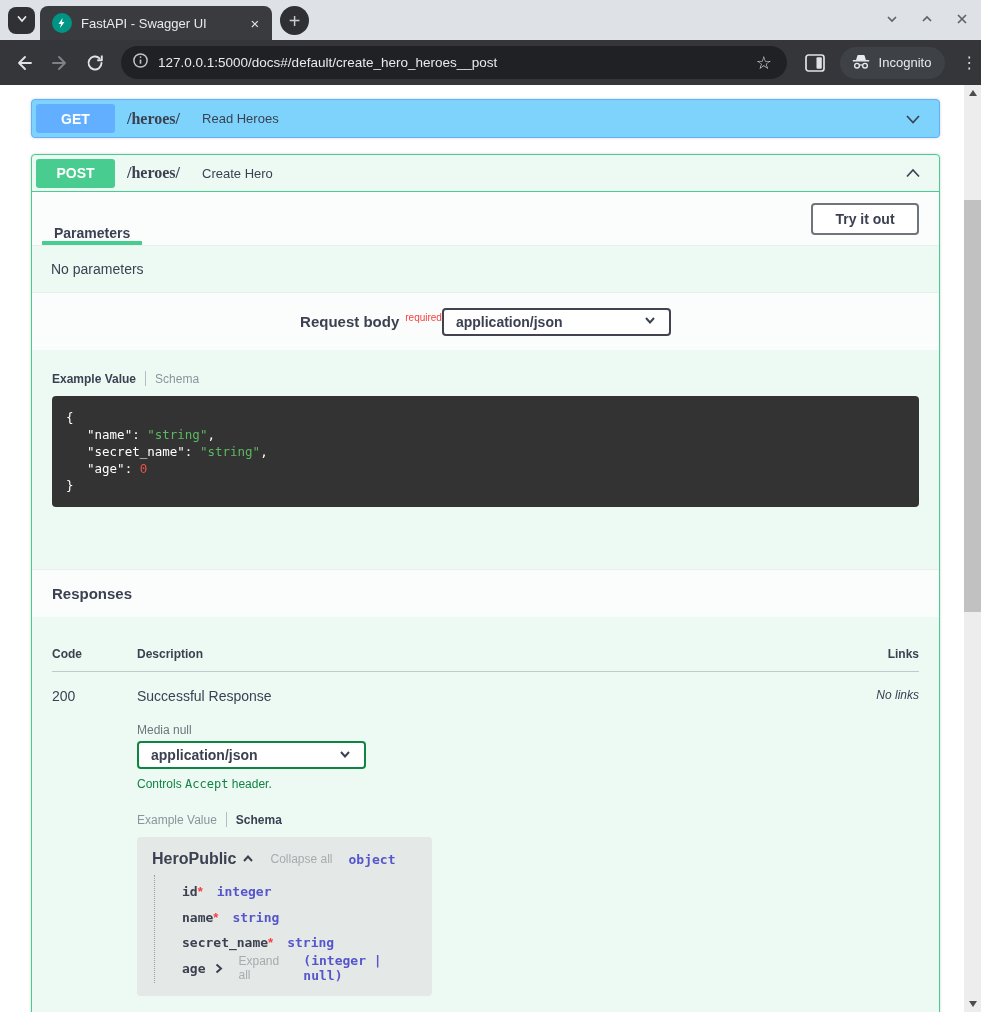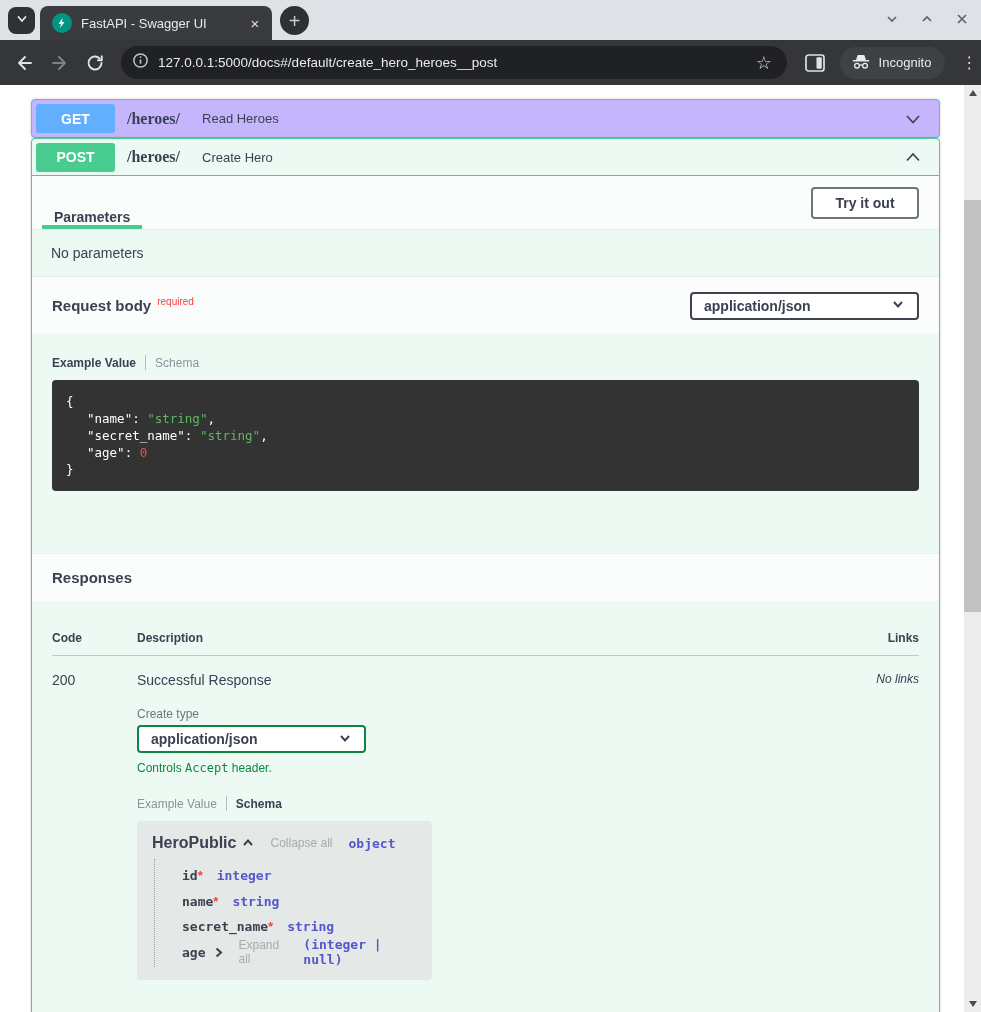--- a/index.html
+++ b/index.html
@@ -32,39 +32,39 @@
   .content { position:absolute; top:85px; left:0; width:964px; height:927px; background:#fff; overflow:hidden; padding:14px 24px 0 31px; }
   .scrollbar { position:absolute; top:85px; right:0; width:17px; height:927px; background:#ededee; }
   .sb-arrow { position:absolute; left:0; width:17px; height:16px; display:flex; align-items:center; justify-content:center; }
   .sb-up { top:0; } .sb-down { bottom:0; }
   .tri-up { width:0; height:0; border-left:4px solid transparent; border-right:4px solid transparent; border-bottom:6px solid #4d4d4d; }
   .tri-down { width:0; height:0; border-left:4px solid transparent; border-right:4px solid transparent; border-top:6px solid #4d4d4d; }
   .sb-thumb { position:absolute; left:0; top:115px; width:17px; height:412px; background:#c1c1c1; }
 
   
   .opblock { border:1px solid; border-radius:4px; box-shadow:0 0 3px rgba(0,0,0,.18); }
-  .opblock.get { border-color:#61affe; background:#c4b5fd; }
+  .opblock.get { border-color:#61affe; background:#7dd3fc; margin-bottom:16px; }
   .opblock.post { border-color:#49cc90; background:#edfaf4; height:900px; }
   .op-summary { display:flex; align-items:center; padding:4px 14px 4px 4px; height:37px; }
   .post .op-summary { border-bottom:1px solid #49cc90; }
   .method-badge { width:79px; height:29px; border-radius:3px; color:#fff; font-weight:bold; font-size:14px; display:flex; align-items:center; justify-content:center; flex:none; }
   .get .method-badge { background:#61affe; }
   .post .method-badge { background:#49cc90; }
   .op-path { font-family:Liberation Serif, serif; font-weight:bold; font-size:16px; color:#3b4151; margin-left:12px; }
   .op-summary-text { font-size:13px; color:#3b4151; margin-left:22px; flex:1; }
   .op-chevron { width:24px; height:24px; display:flex; align-items:center; justify-content:center; }
 
   .sec-header { background:#fbfdfc; display:flex; align-items:center; }
   .params-header { height:54px; padding:0 20px 0 10px; border-bottom:1px solid rgba(59,65,81,.08); }
   .param-tab { height:100%; display:flex; align-items:flex-end; border-bottom:4px solid #49cc90; padding:0 12px; }
   .param-tab-label { font-size:14px; font-weight:bold; color:#3b4151; }
   .tryout-btn { margin-left:auto; width:108px; height:32px; background:#fff; border:2px solid #70757b; border-radius:4px; font-size:14px; font-weight:600; color:#3b4151; display:flex; align-items:center; justify-content:center; }
   .no-params { height:46px; display:flex; align-items:center; padding-left:19px; font-size:14px; color:#3b4151; }
 
-  .reqbody-header { height:58px; padding:0 20px; justify-content:space-between; border-top:1px solid rgba(59,65,81,.08); }
+  .reqbody-header { height:58px; padding:0 20px; justify-content:center; border-top:1px solid rgba(59,65,81,.08); }
   .rb-title { font-size:15px; font-weight:bold; color:#3b4151; }
   .rb-required { font-size:10px; color:#f93e3e; position:relative; top:-6px; margin-left:6px; }
   .select { background:#fff; border:2px solid #41444e; border-radius:4px; height:28px; display:flex; align-items:center; padding:0 12px; font-size:14px; font-weight:bold; color:#3b4151; }
   .select .sel-label { flex:1; }
   .rb-select { width:229px; }
 
   .rb-body { padding:0 20px; }
   .modeltabs { display:flex; align-items:center; font-size:12px; }
   .rb-body .modeltabs { padding-top:21px; }
   .mt-active { font-weight:bold; color:#3b4151; }
@@ -270,21 +270,21 @@
       <div class="resp-thead">
         <span class="th col-code">Code</span>
         <span class="th col-desc">Description</span>
         <span class="th col-links">Links</span>
       </div>
 
       <div class="resp-row">
         <span class="resp-code col-code">200</span>
         <div class="col-desc">
           <div class="resp-desc-text">Successful Response</div>
-          <div class="mediatype-label">Create type</div>
+          <div class="mediatype-label">Media null</div>
           <div class="select resp-select">
             <span class="sel-label">application/json</span>
             <span>
               <svg width="14" height="14" viewBox="0 0 14 14">
                   <polyline points="3,5 7,9.5 11,5" fill="none" stroke="#3b4151" stroke-width="2"></polyline>
                 </svg>
             </span>
           </div>
           <div class="accept-note">
             <span>Controls</span>

